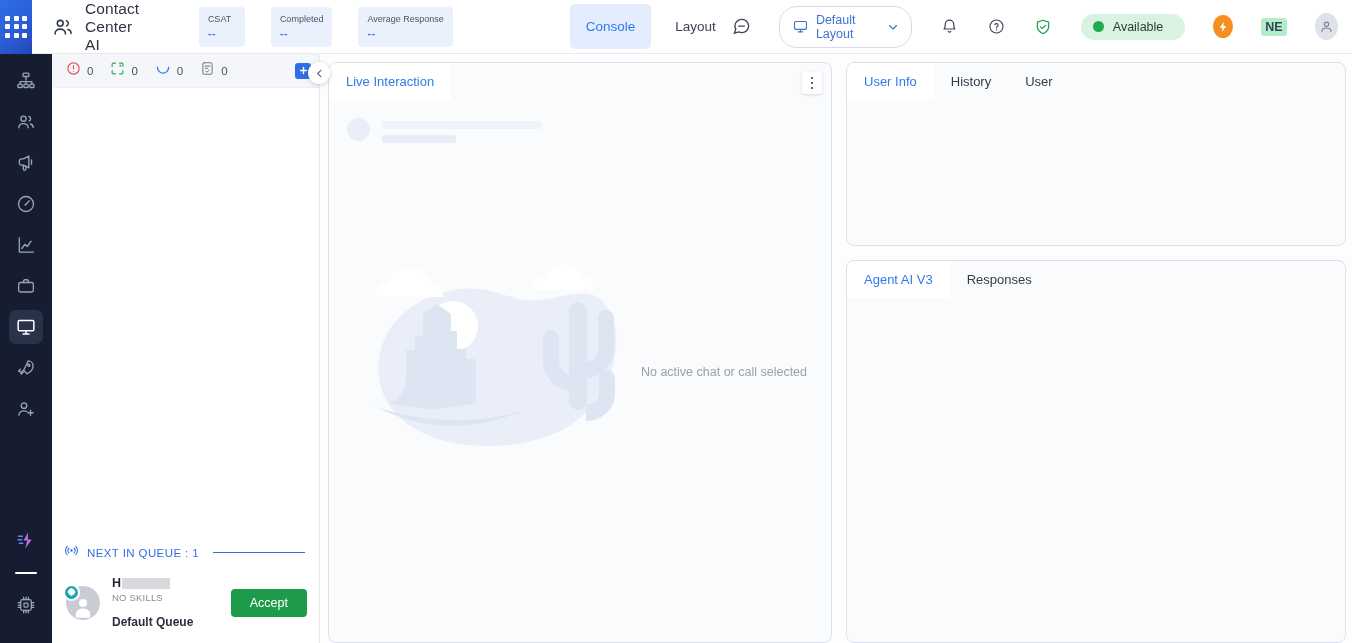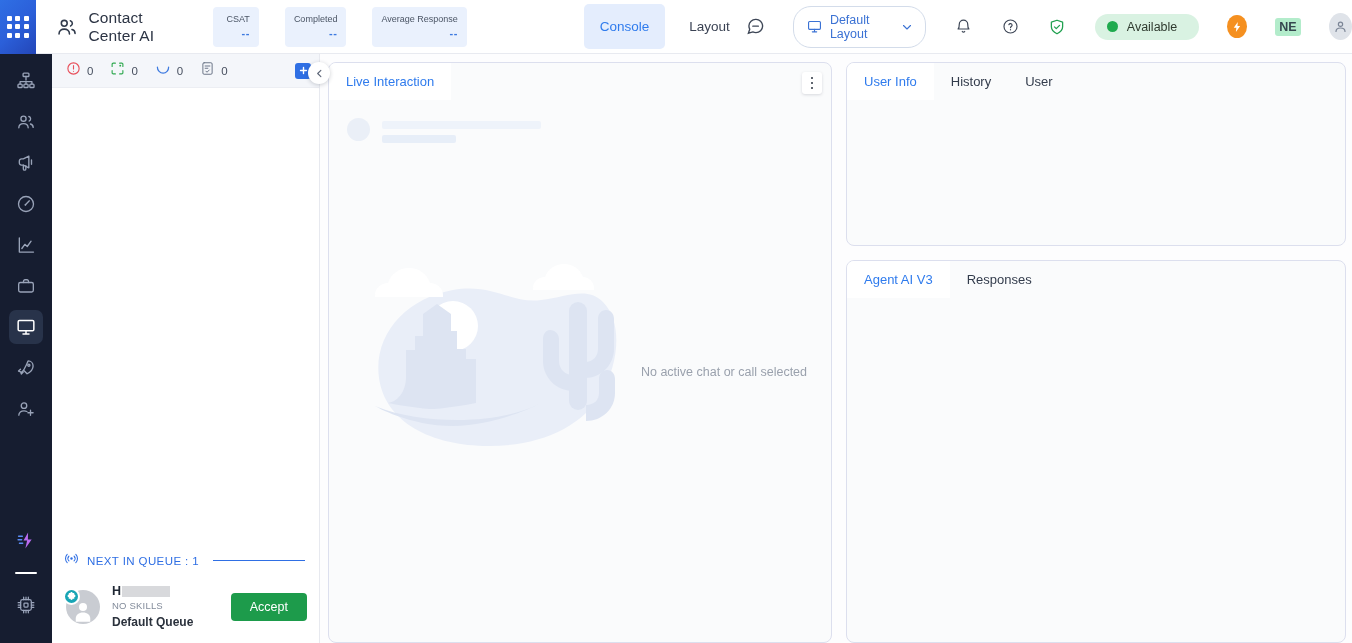--- a/index.html
+++ b/index.html
@@ -29,30 +29,30 @@
   .waffle-grid i { width: 5px; height: 5px; background: #fff; border-radius: 1px; display: block; }
 
   .brand { display: flex; align-items: center; gap: 11px; padding-left: 20px; }
   .brand-icon { width: 22px; height: 22px; color: #303a4b; display: block; }
   .brand-title { font-size: 15.5px; color: #2c3444; letter-spacing: .1px; }
 
   .stats { display: flex; gap: 6px; margin-left: 30px; }
   .stat {
     background: #eaf1fd; border-radius: 4px;
     min-width: 46px; height: 40px; padding: 5px 9px;
-    display: flex; flex-direction: column; align-items: flex-end; justify-content: center; gap: 3px; margin-left: 20px;
+    display: flex; flex-direction: column; align-items: flex-start; justify-content: center; gap: 3px; margin-left: 20px;
   }
   .stat-label { font-size: 9px; color: #4b5565; white-space: nowrap; }
   .stat-value { font-size: 11px; color: #3d7ae0; font-weight: 700; letter-spacing: .5px; }
 
   .nav-tabs { display: flex; align-items: center; gap: 8px; margin-left: 117px; }
   .nav-tab { font-size: 13.5px; color: #3b4354; padding: 15px 16px; border-radius: 5px; cursor: pointer; }
   .nav-tab.active { background: #e4edfd; color: #2f7bed; }
 
-  .header-right { display: flex; align-items: center; gap: 28px; margin-left: auto; }
+  .header-right { display: flex; align-items: center; gap: 28px; margin-left: auto; padding-right: 14px; }
   .ic-btn { width: 22px; height: 22px; color: #3d4656; display: flex; align-items: center; justify-content: center; cursor: pointer; }
   .ic-btn.green { color: #21a150; }
 
   .layout-pill {
     display: flex; align-items: center; gap: 8px;
     border: 1px solid #d3dcea; border-radius: 18px;
     padding: 6px 12px 6px 13px; cursor: pointer; background: #fff;
   }
   .layout-pill .lbl { font-size: 12.5px; color: #3b72d4; }
   .layout-pill svg { display: block; }
@@ -132,21 +132,21 @@
   }
   .q-badge {
     position: absolute; left: -3px; top: -2px; width: 17px; height: 17px; border-radius: 50%;
     background: #18a5b5; display: flex; align-items: center; justify-content: center;
     border: 2px solid #fff;
   }
   .q-meta { flex: 1; display: flex; flex-direction: column; gap: 2px; }
   .q-name-row { display: flex; align-items: center; font-size: 12.5px; color: #1f2733; font-weight: 600; }
   .q-redact { display: inline-block; width: 48px; height: 11px; background: #d8d9dc; margin-left: 1px; }
   .q-skills { font-size: 9.5px; color: #838c9b; letter-spacing: .2px; }
-  .q-queue { font-size: 12px; color: #2b323d; font-weight: 600; margin-top: 2px; }
+  .q-queue { font-size: 12px; color: #2b323d; font-weight: 600; margin-top: 10px; }
   .accept-btn {
     background: #1d9b4b; color: #fff; font-size: 12.5px;
     padding: 7px 19px; border: none; border-radius: 4px; cursor: pointer;
     font-family: "Liberation Sans", sans-serif;
   }
 
   .collapse-btn {
     position: absolute; right: -11px; top: 8px; width: 22px; height: 22px;
     background: #fff; border-radius: 50%; box-shadow: 0 1px 4px rgba(30,40,60,.22);
     display: flex; align-items: center; justify-content: center; color: #5b6476; cursor: pointer; z-index: 8;

